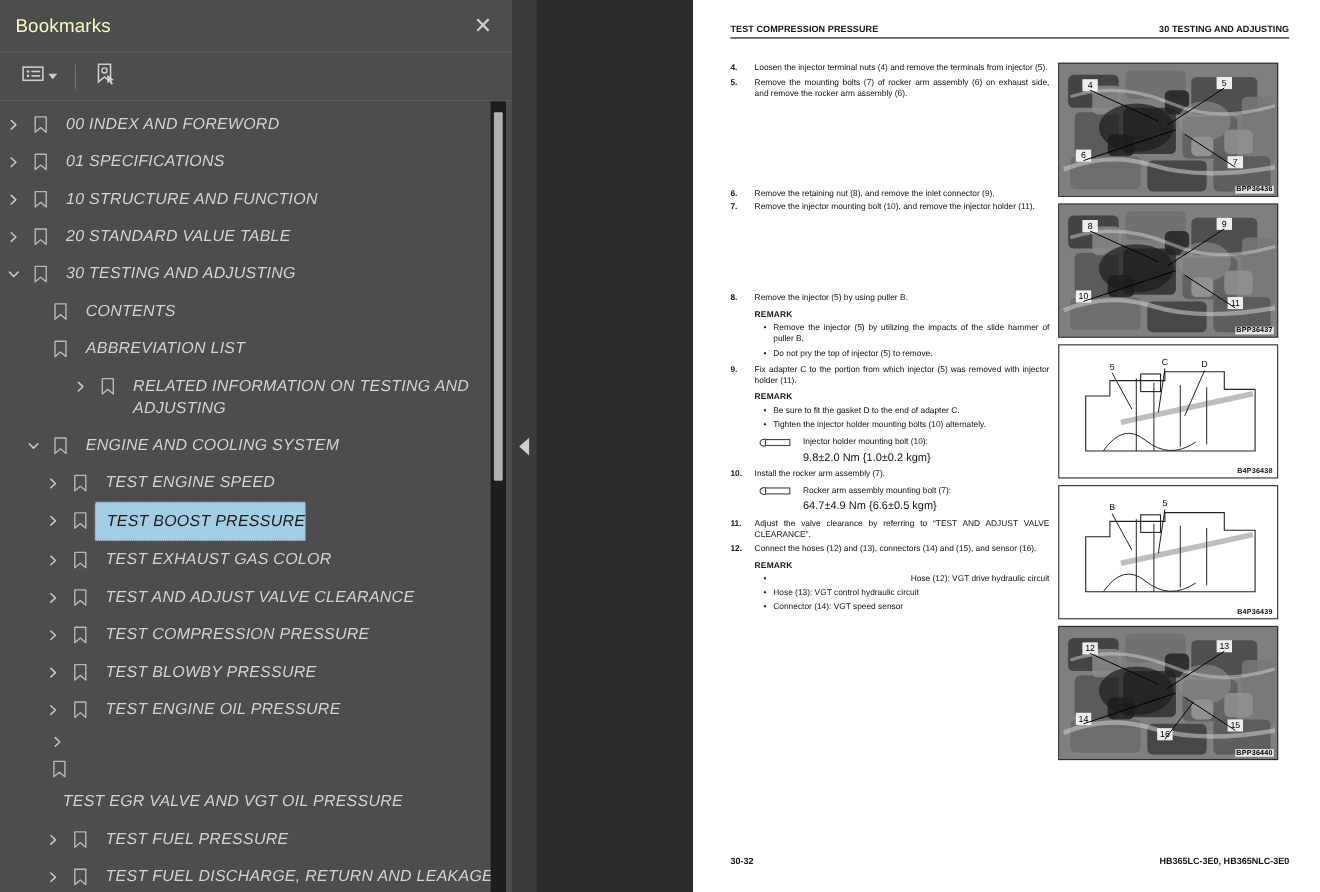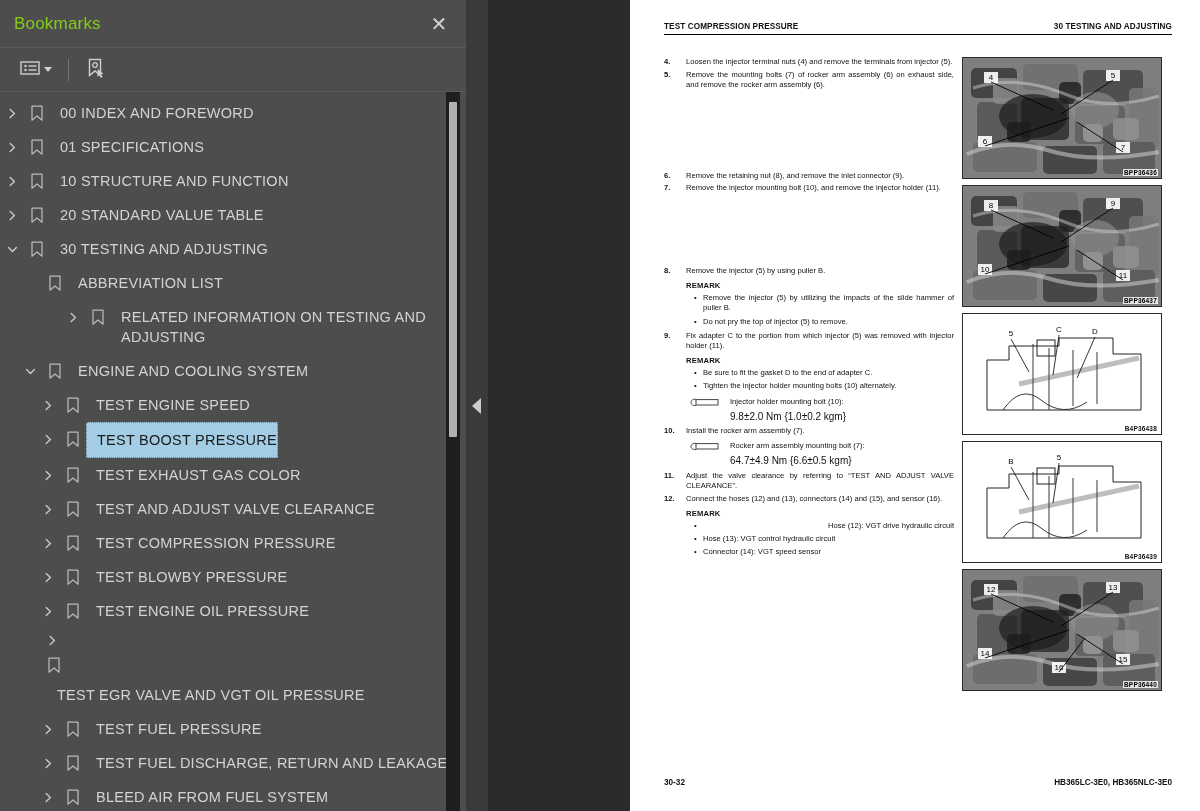--- a/index.html
+++ b/index.html
@@ -21,21 +21,21 @@
     position: relative;
     flex: 0 0 466px;
   }
   #bm-header {
     height: 48px; flex: 0 0 48px;
     display: flex; align-items: center;
     padding: 0 16px 0 14px;
     border-bottom: 1px solid #5c5c5c;
   }
   #bm-title {
-    color: #84cc16; font-size: 17px; letter-spacing: .2px;
+    color: #fef9c3; font-size: 17px; letter-spacing: .2px;
     flex: 1 1 auto;
   }
   #bm-close {
     color: #d2d2d2; font-size: 20px; line-height: 1;
     width: 22px; height: 22px; display: flex;
     align-items: center; justify-content: center;
     cursor: pointer;
   }
 
   #bm-toolbar {
@@ -80,20 +80,21 @@
     flex: 0 0 26px; height: 34px;
     display: flex; align-items: center; justify-content: center;
   }
   .tw-label {
     color: #d3d3d3;
     font-size: 14.5px;
     line-height: 20px;
     padding: 7px 0 7px 10px;
     letter-spacing: .25px;
     white-space: normal;
+    font-style: italic;
   }
   .tree-row.selected .hl {
     background: #a3cde5;
     border: 1px dotted #7a7a7a;
     border-radius: 1px;
     display: block;
   }
   .tree-row.selected .tw-label { color: #1a1a1a; }
   .hl { display: inline-block; }
 
@@ -321,20 +322,31 @@
                 <path d="M1.6 3.4 L5.5 7.4 L9.4 3.4" fill="none" stroke="#c9c9c9" stroke-width="1.4" stroke-linecap="round" stroke-linejoin="round"></path>
               </svg>
             </div>
             <div class="tw-bm-icon">
               <svg width="14" height="17" viewBox="0 0 14 17">
                 <path d="M2 1.2 h10 v14 l-5 -4.2 l-5 4.2 z" fill="none" stroke="#b9b9b9" stroke-width="1.25" stroke-linejoin="round"></path>
               </svg>
             </div>
             <div class="hl">
               <div class="tw-label">30 TESTING AND ADJUSTING</div>
+            </div>
+          </div>
+          <div class="tree-row" style="padding-left: 18px;">
+            <div class="tw-spacer"></div>
+            <div class="tw-bm-icon">
+              <svg width="14" height="17" viewBox="0 0 14 17">
+                <path d="M2 1.2 h10 v14 l-5 -4.2 l-5 4.2 z" fill="none" stroke="#b9b9b9" stroke-width="1.25" stroke-linejoin="round"></path>
+              </svg>
+            </div>
+            <div class="hl">
+              <div class="tw-label">CONTENTS</div>
             </div>
           </div>
           <div class="tree-row" style="padding-left: 18px;">
             <div class="tw-spacer"></div>
             <div class="tw-bm-icon">
               <svg width="14" height="17" viewBox="0 0 14 17">
                 <path d="M2 1.2 h10 v14 l-5 -4.2 l-5 4.2 z" fill="none" stroke="#b9b9b9" stroke-width="1.25" stroke-linejoin="round"></path>
               </svg>
             </div>
             <div class="hl">

